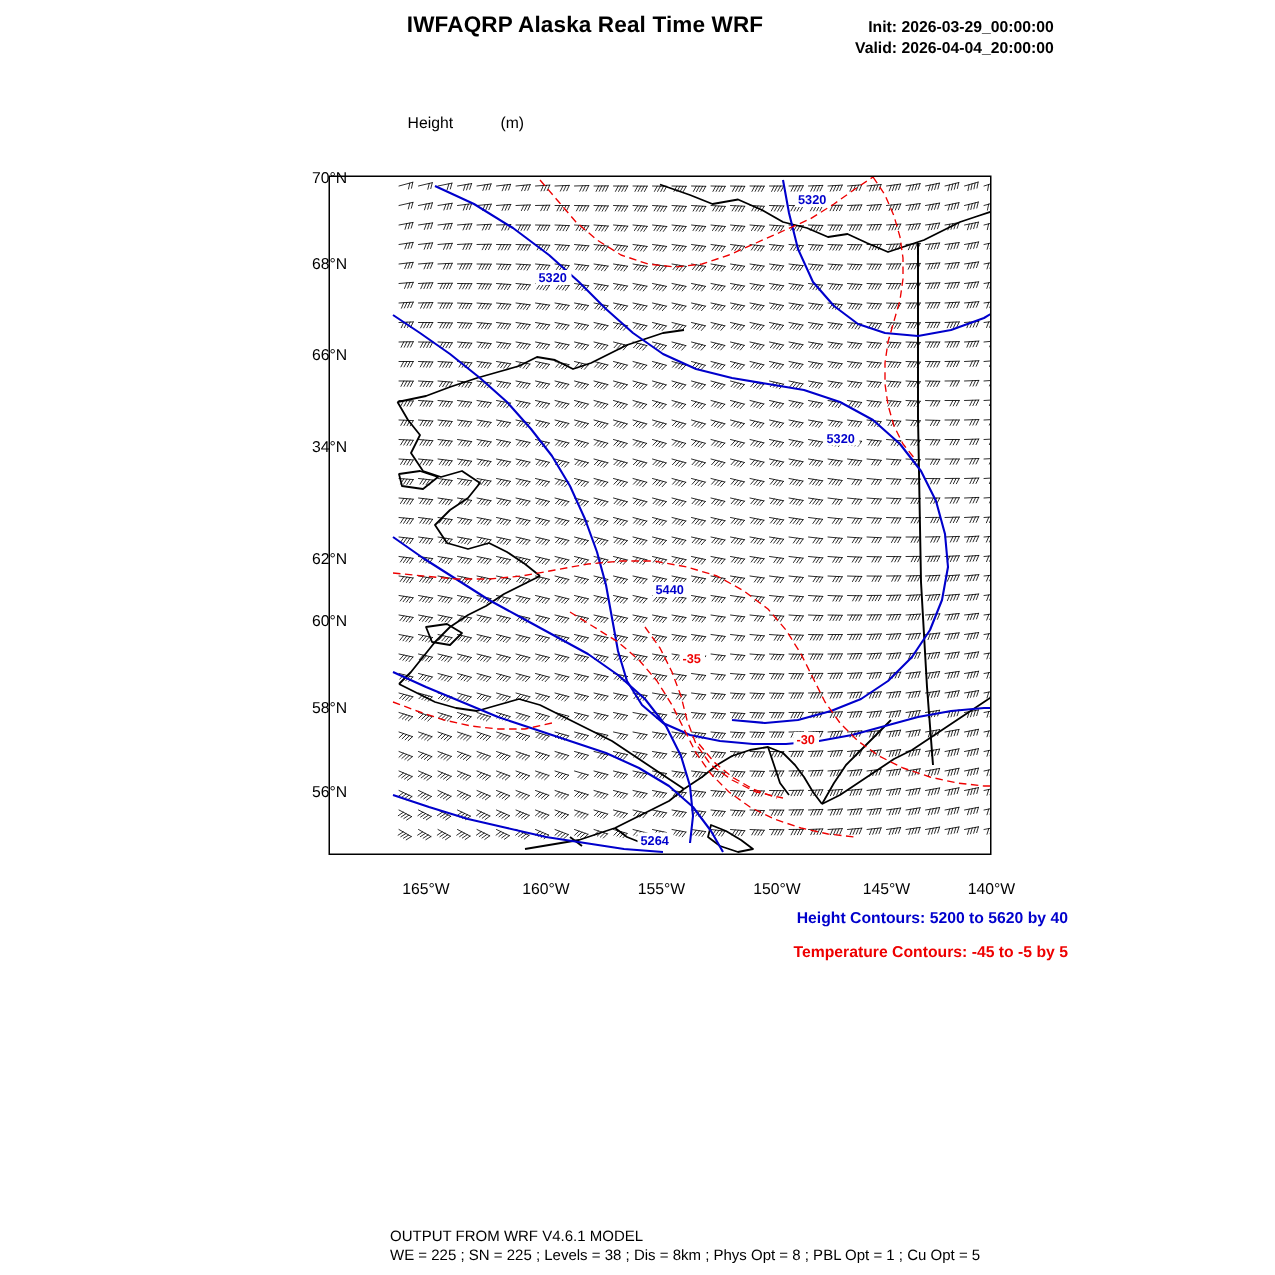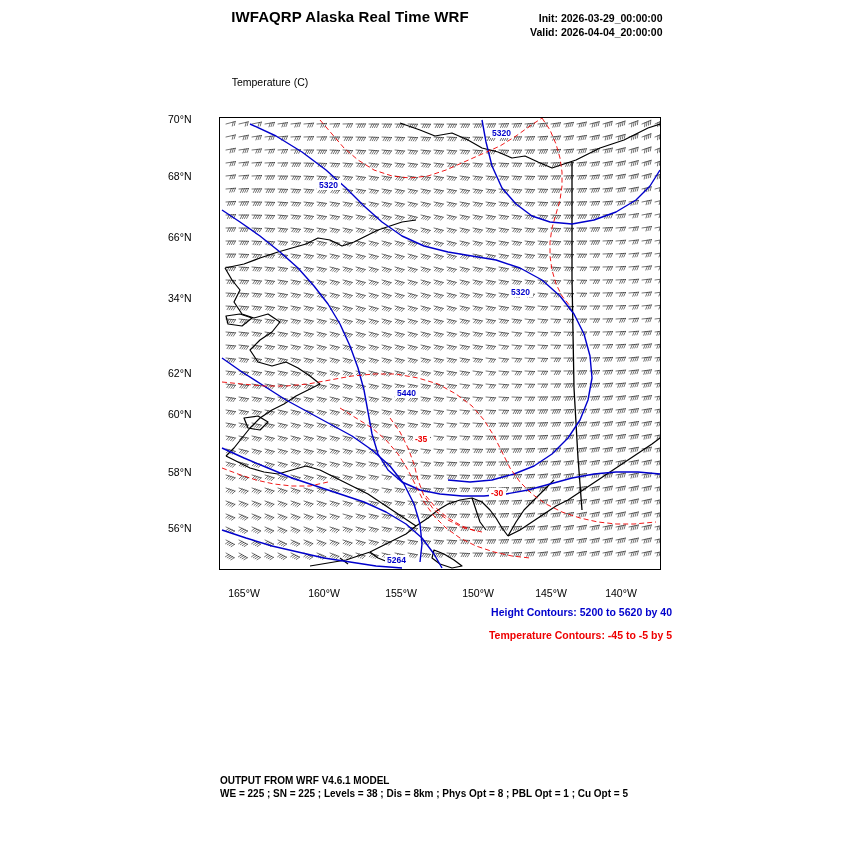--- a/index.html
+++ b/index.html
@@ -8,21 +8,21 @@
     background: #ffffff;
   }
   body {
     width: 850px;
     height: 850px;
     position: relative;
     font-family: "Liberation Sans", sans-serif;
     color: #000000;
     overflow: hidden;
   }
-  .abs { position: absolute; }
+  .abs { position: absolute; padding-left: 40px; }
 
   
   #title {
     left: 0; top: 8px; width: 700px;
     text-align: center;
     font-size: 15px;
     font-weight: bold;
     letter-spacing: 0.1px;
   }
   #init-block {
@@ -80,41 +80,38 @@
   #temp-caption {
     left: 300px; top: 629px; width: 372px;
     text-align: right;
     font-size: 10.5px;
     font-weight: bold;
     color: #ee0000;
   }
 
   
   #footer {
-    left: 220px; top: 774px;
+    left: 220px; top: 818px;
     font-size: 10px;
-    font-weight: bold;
+    font-weight: normal;
     line-height: 13px;
   }
   #footer div { white-space: pre; }
 </style>
 </head>
 <body>
 
 <div id="title" class="abs">IWFAQRP Alaska Real Time WRF</div>
 
 <div id="init-block" class="abs">
   <div>Init: 2026-03-29_00:00:00</div>
   <div>Valid: 2026-04-04_20:00:00</div>
 </div>
 
 <div id="units" class="abs">
-  <div class="row">
-    <span class="lbl">Temperature</span><span>(C)</span>
-  </div>
   <div class="row">
     <span class="lbl">Height</span><span>(m)</span>
   </div>
   <div class="row">
     <span class="lbl">Winds</span><span>(kts)</span>
   </div>
 </div>
 
 <div id="plot" class="abs">
   <svg width="440" height="451" viewBox="0 0 440 451" xmlns="http://www.w3.org/2000/svg">

